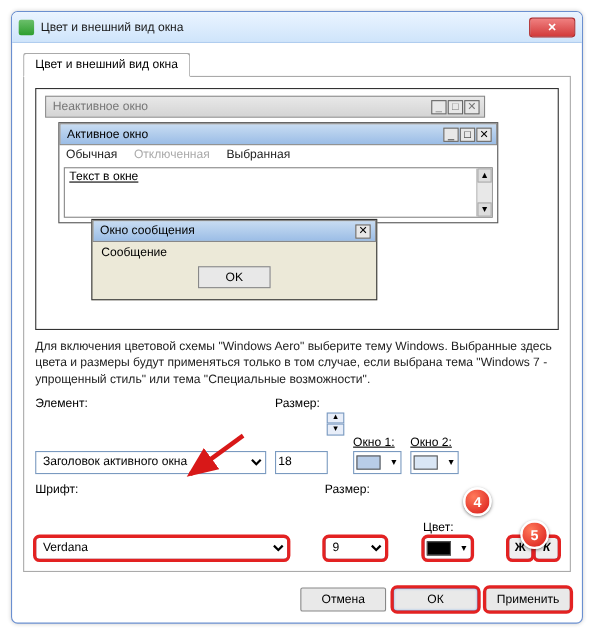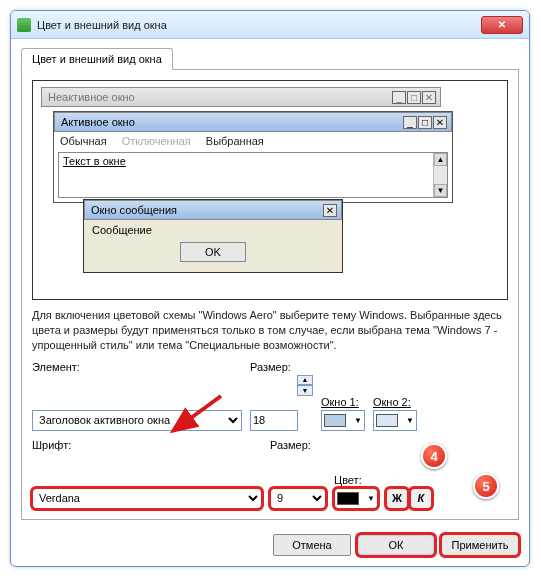--- a/index.html
+++ b/index.html
@@ -135,21 +135,21 @@
         </div>
         <div class="col">
           <label class="underline">Окно 2:</label>
           <div class="color-sel">
               <div class="swatch" style="background:#d9e6f5"></div>
               <span class="dd">▼</span>
             </div>
         </div>
       </div>
 
-      <div class="row" style="margin-top:8px;">
+      <div class="row" style="margin-top:8px;justify-content:space-between;">
         <div class="col">
           <label>Шрифт:</label>
           <select class="font-sel hl">
             <option>Verdana</option>
           </select>
         </div>
         <div class="col">
           <label>Размер:</label>
           <select class="font-size-sel hl">
             <option>9</option>

